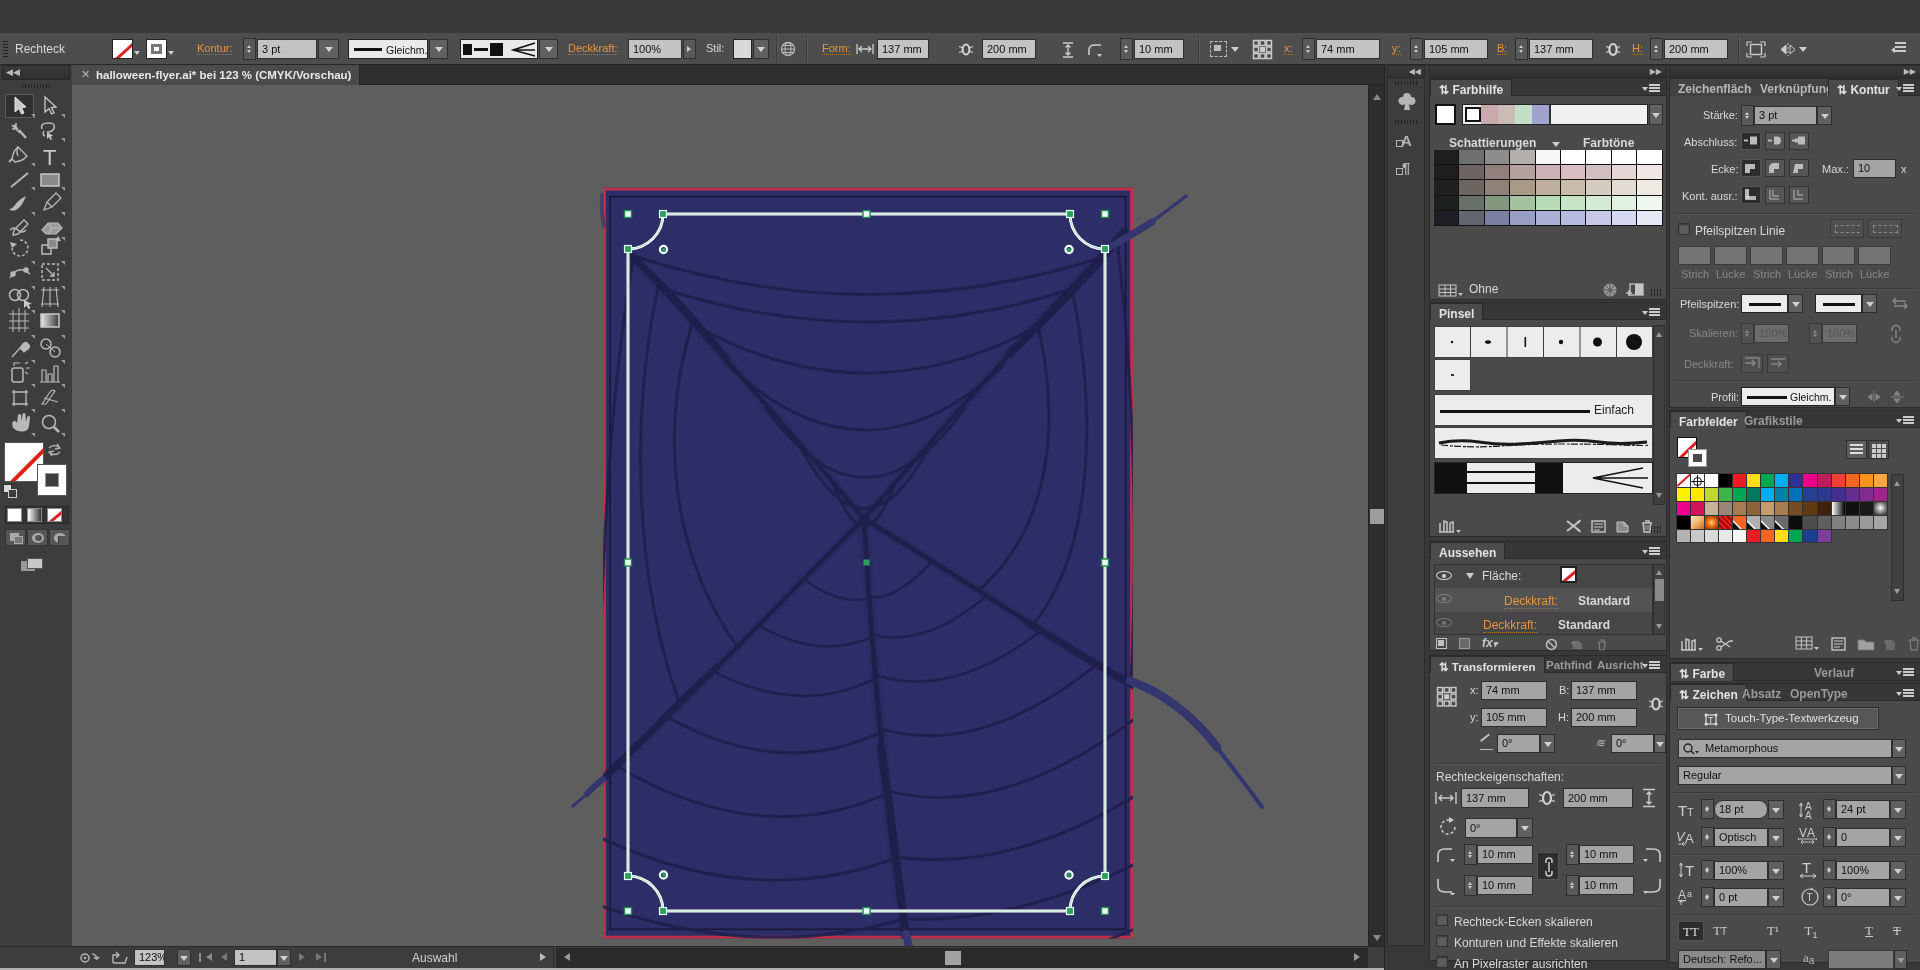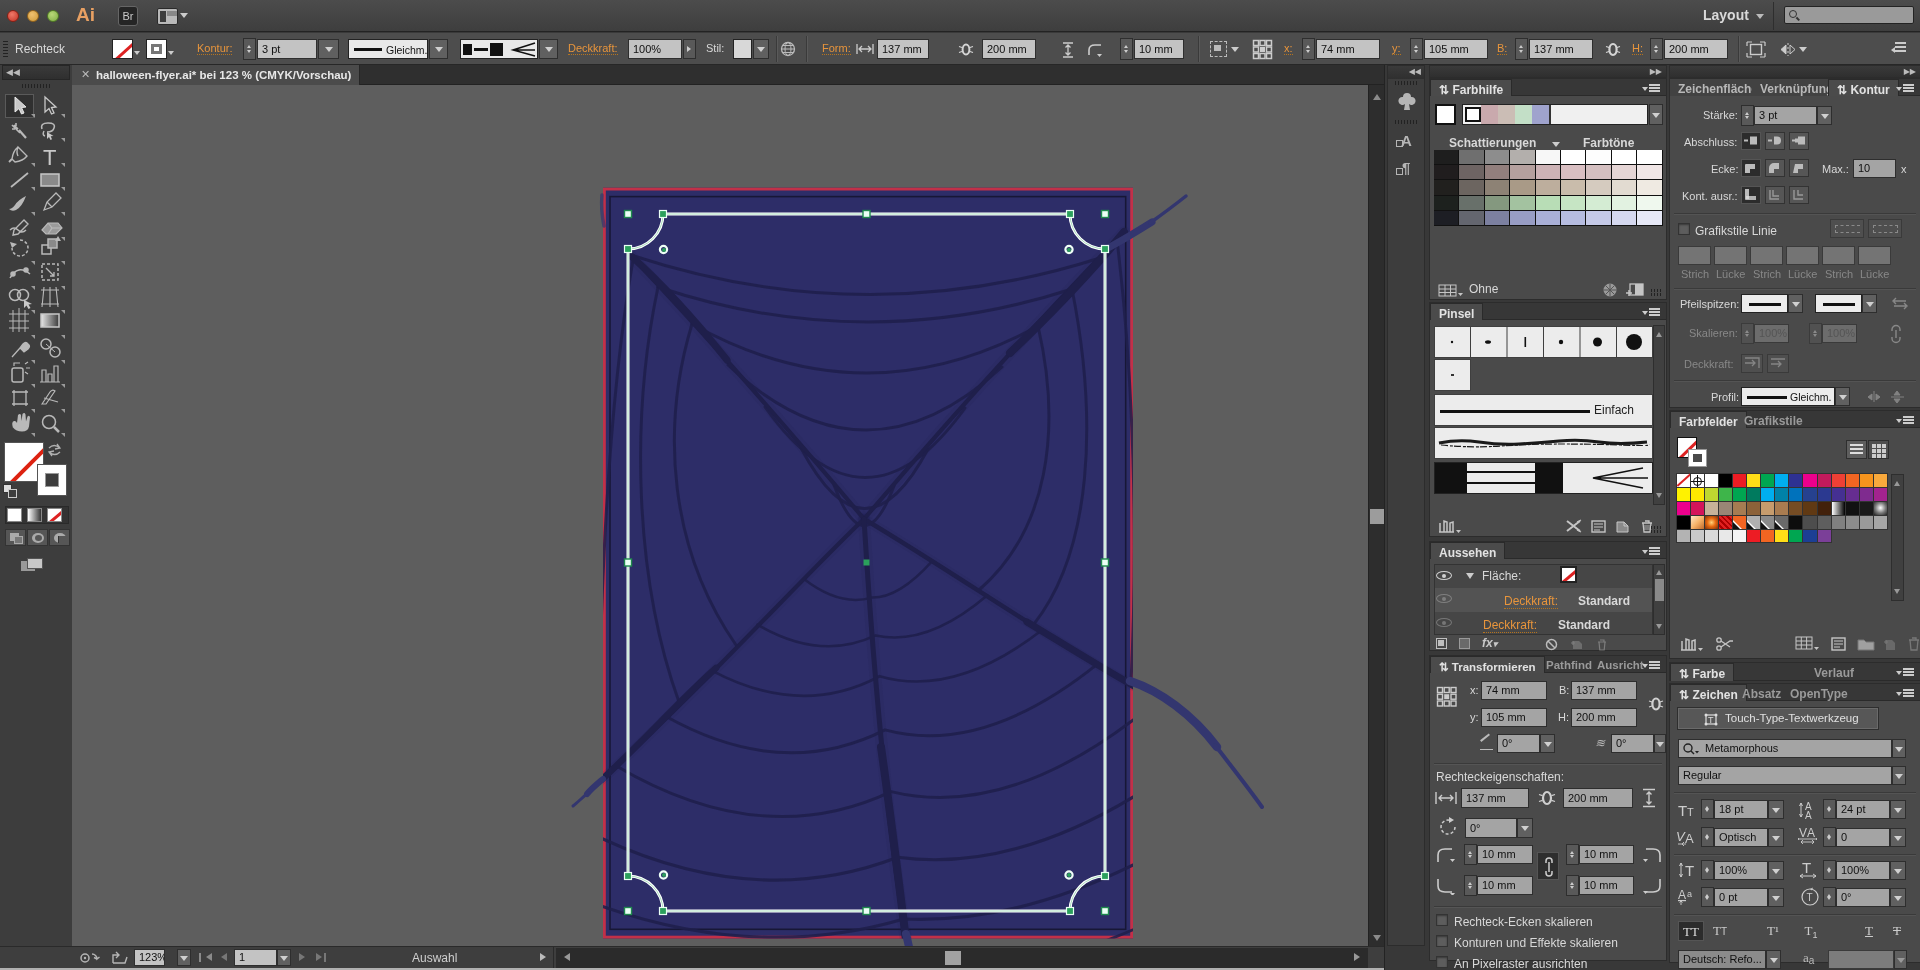--- a/index.html
+++ b/index.html
@@ -28,39 +28,20 @@
 .eye{position:absolute;width:16px;height:9px;border-radius:50%;border:1.5px solid #cfcfcf;}
 .eye:after{content:"";position:absolute;left:50%;top:50%;width:4px;height:4px;margin:-2px 0 0 -2px;border-radius:50%;background:#cfcfcf;}
 .grip{position:absolute;background-image:repeating-linear-gradient(90deg,#222 0 1px,transparent 1px 3px);height:5px;}
 .vsep{position:absolute;width:1px;background:#3a3a3a;box-shadow:1px 0 0 #5a5a5a;}
 #controlbar .fld,#statusbar .fld{background:#c3c3c3;}
 </style>
 </head>
 <body>
 <div id="app">
 
-  <div class="abs" id="appbar" style="left:0;top:0;width:1920px;height:32px;background:linear-gradient(#4c4c4c,#3e3e3e);border-bottom:1px solid #232323;">
-    <div class="abs" style="left:7px;top:10px;width:12px;height:12px;border-radius:50%;background:radial-gradient(circle at 40% 35%,#f07868,#c33325);border:1px solid #8a1f14;"></div>
-    <div class="abs" style="left:27px;top:10px;width:12px;height:12px;border-radius:50%;background:radial-gradient(circle at 40% 35%,#f0c070,#cf9a38);border:1px solid #93621c;"></div>
-    <div class="abs" style="left:47px;top:10px;width:12px;height:12px;border-radius:50%;background:radial-gradient(circle at 40% 35%,#b8d878,#7fae44);border:1px solid #4f7a24;"></div>
-    <div class="abs" style="left:76px;top:4px;font-size:19px;font-weight:bold;color:#e8a063;">Ai</div>
-    <div class="abs" style="left:118px;top:6px;width:20px;height:20px;background:#252525;border:1px solid #666;border-radius:3px;color:#c8c8c8;font-size:11px;text-align:center;line-height:19px;">Br</div>
-    <div class="abs" style="left:157px;top:8px;width:21px;height:17px;background:#b9b9b9;border:1px solid #2a2a2a;border-radius:2px;">
-      <div class="abs" style="left:2px;top:2px;width:6px;height:11px;background:#3c3c3c;"></div>
-      <div class="abs" style="left:9px;top:2px;width:10px;height:5px;background:#888;"></div>
-    </div>
-    <div class="abs" style="left:180px;top:13px;border:4px solid transparent;border-top:5px solid #ccc;"></div>
-    <div class="abs" style="left:1703px;top:7px;font-size:14px;font-weight:bold;color:#d9d9d9;">Layout</div>
-    <div class="abs" style="left:1756px;top:14px;border:4px solid transparent;border-top:5px solid #bbb;"></div>
-    <div class="abs" style="left:1773px;top:2px;width:1px;height:28px;background:#2e2e2e;"></div>
-    <div class="abs" style="left:1784px;top:6px;width:130px;height:18px;background:#9a9a9a;border:1px solid #232323;border-radius:2px;">
-      <div class="abs" style="left:4px;top:3px;width:8px;height:8px;border:1.5px solid #333;border-radius:50%;"></div>
-      <div class="abs" style="left:11px;top:11px;width:4px;height:1.5px;background:#333;transform:rotate(45deg);"></div>
-    </div>
-  </div>
 
   <div class="abs" id="controlbar" style="left:0;top:33px;width:1920px;height:32px;background:#4d4d4d;border-bottom:1px solid #272727;">
     <div class="grip" style="left:3px;top:8px;width:5px;height:16px;background-image:repeating-linear-gradient(0deg,#222 0 1px,transparent 1px 3px);"></div>
     <div class="lbl" style="left:15px;top:9px;font-size:12px;">Rechteck</div>
     <div class="abs" style="left:112px;top:6px;width:21px;height:20px;background:#fff;border:1px solid #222;overflow:hidden;">
         <div class="abs" style="left:-4px;top:8px;width:36px;height:3px;background:#d22;transform:rotate(-42deg);"></div>
       </div>
     <div class="abs" style="left:134px;top:18px;border:3px solid transparent;border-top:4px solid #ccc;"></div>
     <div class="abs" style="left:146px;top:6px;width:21px;height:20px;background:#fff;border:1px solid #222;">
         <div class="abs" style="left:4px;top:4px;width:11px;height:10px;border:3px solid #777;background:#fff;"></div>
@@ -814,21 +795,21 @@
             <path d="M4,2 V12 H14 M6,2 V12 M4,10 H14" stroke="#ddd" stroke-width="1.6" fill="none"></path>
           </svg></div>
       <div class="abs" style="left:95px;top:107px;width:20px;height:18px;background:#565656;border:1px solid #333;"><svg width="18" height="16">
             <path d="M4,3 V12 H13 M7,3 V9 H13" stroke="#999" stroke-width="1.4" fill="none"></path>
           </svg></div>
       <div class="abs" style="left:119px;top:107px;width:20px;height:18px;background:#565656;border:1px solid #333;"><svg width="18" height="16">
             <path d="M4,3 V12 H13 M8,3 V8 H13" stroke="#999" stroke-width="1.4" fill="none"></path>
           </svg></div>
       <div class="abs" style="left:4px;top:134px;width:242px;height:1px;background:#3a3a3a;box-shadow:0 1px 0 #545454;"></div>
       <div class="chk" style="left:8px;top:144px;"></div>
-      <div class="lbl" style="left:25px;top:145px;font-size:12px;">Grafikstile Linie</div>
+      <div class="lbl" style="left:25px;top:145px;font-size:12px;">Pfeilspitzen Linie</div>
       <div class="abs" style="left:160px;top:140px;width:34px;height:19px;background:#4f4f4f;border:1px solid #3a3a3a;">
           <div class="abs" style="left:4px;top:5px;width:25px;height:8px;border:1.5px dashed #8a8a8a;border-right:none;"></div>
         </div>
       <div class="abs" style="left:198px;top:140px;width:34px;height:19px;background:#4f4f4f;border:1px solid #3a3a3a;">
           <div class="abs" style="left:4px;top:5px;width:25px;height:8px;border:1.5px dashed #8a8a8a;"></div>
         </div>
       <div class="fldd" style="left:8px;top:167px;width:33px;height:19px;background:#747474;"></div>
       <div class="fldd" style="left:44px;top:167px;width:33px;height:19px;background:#747474;"></div>
       <div class="fldd" style="left:80px;top:167px;width:33px;height:19px;background:#747474;"></div>
       <div class="fldd" style="left:116px;top:167px;width:33px;height:19px;background:#747474;"></div>
@@ -1060,21 +1041,21 @@
       <div class="dd" style="left:222px;top:55px;width:14px;height:19px;"></div>
       <div class="fld" style="left:8px;top:82px;width:214px;height:19px;line-height:17px;">Regular</div>
       <div class="dd" style="left:222px;top:82px;width:14px;height:19px;"></div>
       <div class="abs" style="left:4px;top:108px;width:242px;height:1px;background:#3a3a3a;box-shadow:0 1px 0 #545454;"></div>
 
       <svg class="abs" style="left:8px;top:117px;" width="22" height="18">
           <text x="0" y="15" font-size="15" fill="#ccc" font-family="Liberation Serif">T</text>
           <text x="9" y="15" font-size="11" fill="#ccc" font-family="Liberation Serif">T</text>
         </svg>
       <div class="spin" style="left:31px;top:115px;height:20px;"></div>
-      <div class="fld" style="left:44px;top:116px;width:54px;height:19px;line-height:17px;">18 pt</div>
+      <div class="fld" style="left:44px;top:116px;width:54px;height:19px;line-height:17px;border-radius:9px;">18 pt</div>
       <div class="dd" style="left:98px;top:116px;width:16px;height:19px;"></div>
       <svg class="abs" style="left:128px;top:116px;" width="22" height="20">
           <text x="7" y="10" font-size="10" fill="#ccc" font-family="Liberation Serif">A</text>
           <text x="7" y="19" font-size="10" fill="#ccc" font-family="Liberation Serif">A</text>
           <path d="M3,3 v14 M1.5,6 L3,3 L4.5,6 M1.5,14 L3,17 L4.5,14" stroke="#ccc" fill="none"></path>
         </svg>
       <div class="spin" style="left:153px;top:115px;height:20px;"></div>
       <div class="fld" style="left:166px;top:116px;width:54px;height:19px;line-height:17px;">24 pt</div>
       <div class="dd" style="left:220px;top:116px;width:16px;height:19px;"></div>
 

